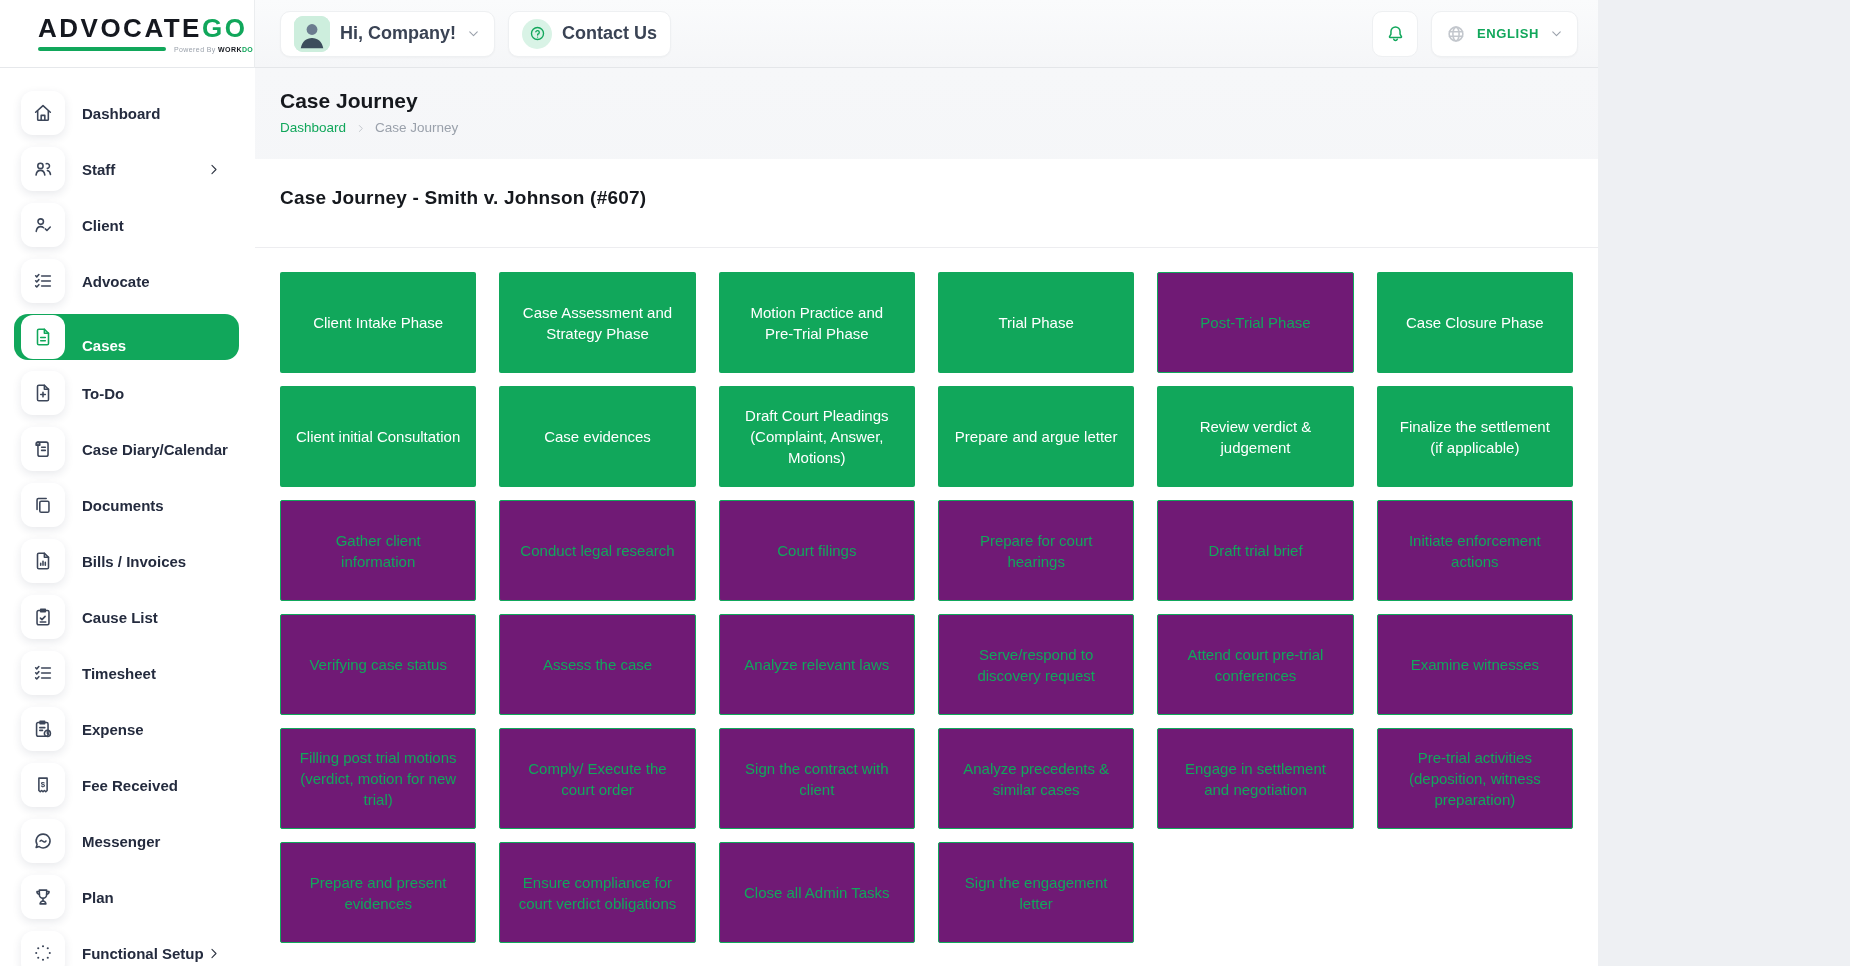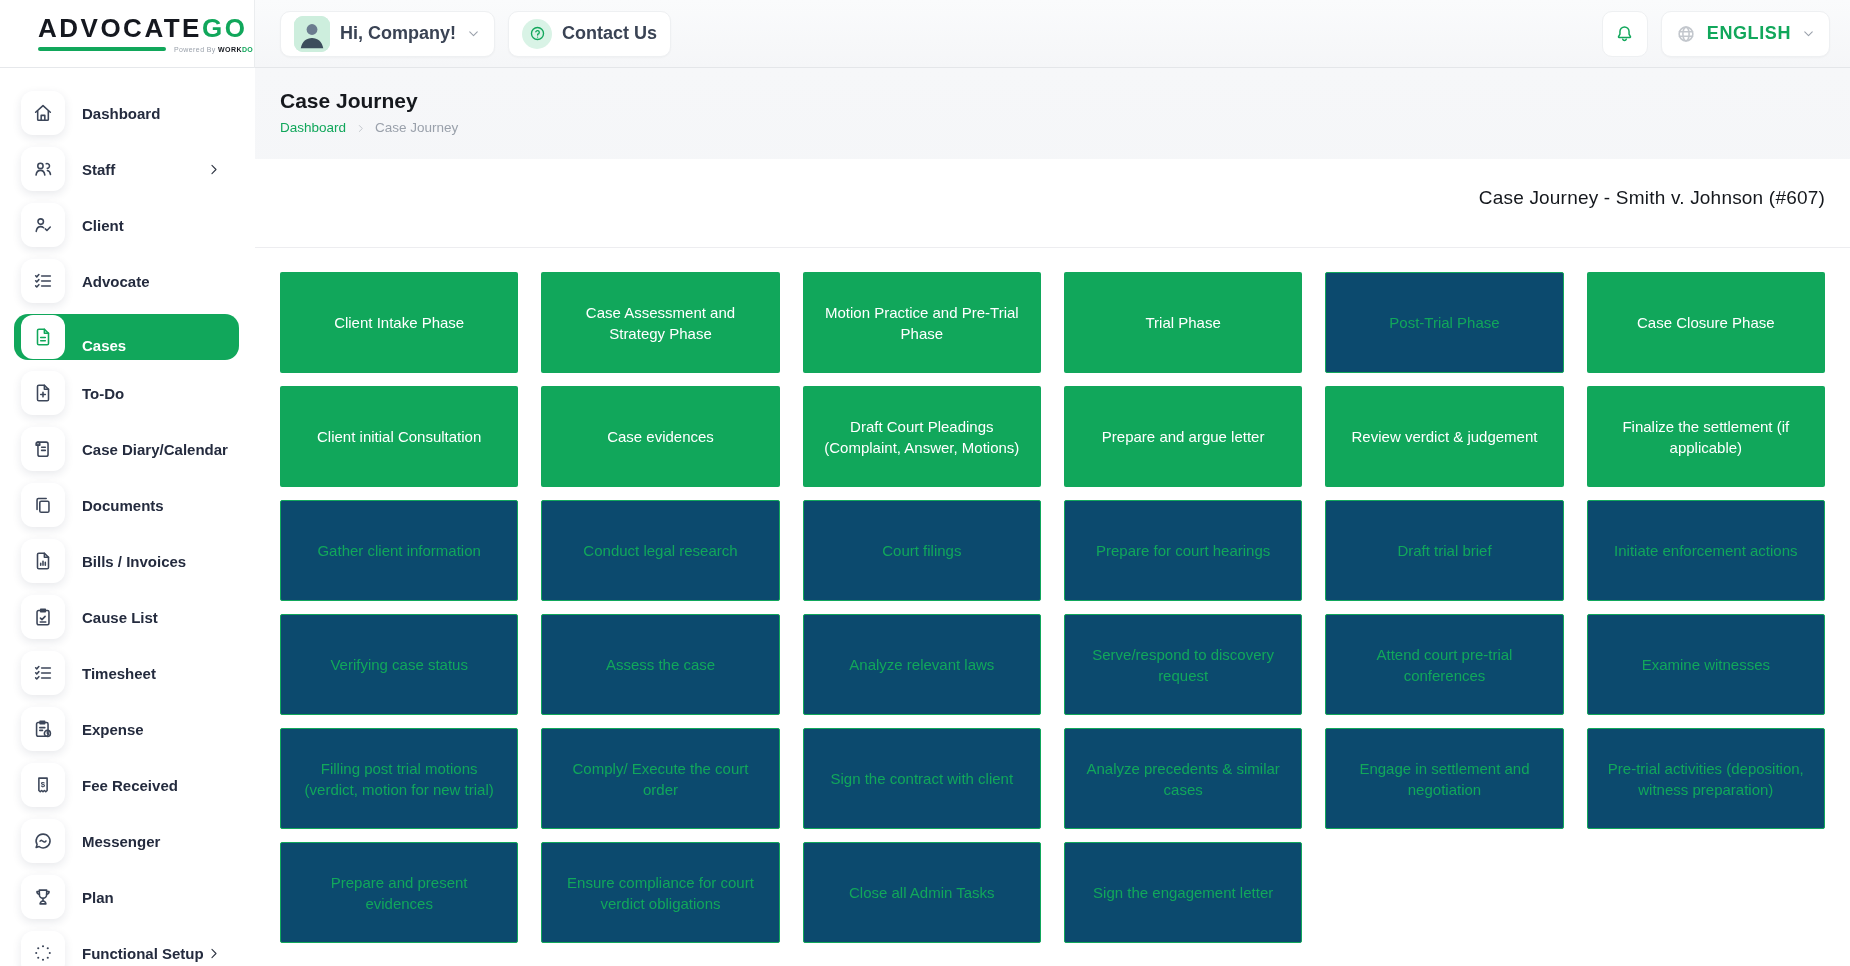--- a/index.html
+++ b/index.html
@@ -1,21 +1,21 @@
 <!DOCTYPE html>
 <html style="--green: #11A75B;"><head>
 <meta charset="utf-8">
 <style>
   * { box-sizing: border-box; margin: 0; padding: 0; }
   html,body { width:1850px; height:966px; overflow:hidden; }
   body {
     font-family:"Liberation Sans","DejaVu Sans",sans-serif;
     background:#eef0f3; color:#20273A;
   }
-  .app { display:grid; grid-template-columns:255px 1fr; grid-template-rows:68px 898px; width:1850px; height:966px; }
+  .app { display:grid; grid-template-columns:255px 1fr; grid-template-rows:68px 898px; width:1598px; height:966px; }
 
   
   .logo-cell { background:#fff; border-right:1px solid #ebedef; border-bottom:1px solid #e6e8eb; display:flex; align-items:center; padding-left:38px; }
   .logo { cursor:pointer; }
   .logo-word { font-size:26px; font-weight:800; letter-spacing:2.5px; color:#15181f; line-height:1; }
   .logo-word .accent { color:var(--green); }
   .logo-underrow { display:flex; align-items:center; margin-top:5px; }
   .logo-bar { height:4px; width:128px; background:var(--green); border-radius:2px; }
   .powered { font-size:7px; color:#9aa1ab; margin-left:8px; letter-spacing:.4px; }
   .powered b { color:#15181f; } .powered .accent { color:var(--green); font-weight:bold; }
@@ -24,21 +24,21 @@
   .header { background:linear-gradient(#fafbfc,#f5f6f8); border-bottom:1px solid #e4e6e9; display:flex; align-items:center; padding:0 20px 0 25px; gap:13px; }
   .chip { background:#fff; border:1px solid #eef0f2; border-radius:10px; height:46px; display:flex; align-items:center; gap:10px; padding:0 13px; cursor:pointer; box-shadow:0 1px 2px rgba(16,24,40,.03); }
   .chip-label { font-size:18px; font-weight:600; color:#3a4354; }
   .avatar { width:36px; height:36px; border-radius:9px; background:#cdeedd; overflow:hidden; flex:0 0 auto; }
   .avatar svg { width:100%; height:100%; }
   .q-badge { width:30px; height:30px; border-radius:50%; background:#d9f3e6; display:flex; align-items:center; justify-content:center; color:var(--green); }
   .q-badge svg { width:19px; height:19px; }
   .spacer { flex:1; }
   .icon-btn { width:46px; height:46px; border-radius:10px; background:#fff; border:1px solid #eef0f2; display:flex; align-items:center; justify-content:center; color:var(--green); cursor:pointer; }
   .icon-btn svg { width:21px; height:21px; }
-  .lang-label { font-size:18px; font-weight:700; letter-spacing:.6px; color:var(--green); }
+  .lang-label { font-size:13px; font-weight:700; letter-spacing:.6px; color:var(--green); }
   .chev { width:15px; height:15px; color:#9aa1ab; }
   .chev svg, .globe svg { width:100%; height:100%; }
   .globe { width:22px; height:22px; color:#c3c7cd; }
 
   
   .sidebar { background:#fff; padding:22px 0 0 14px; overflow:hidden; }
   .side-item { display:flex; align-items:center; height:46px; margin-bottom:10px; margin-right:16px; border-radius:14px; cursor:pointer; padding-left:7px; }
   .icon-box { width:44px; height:44px; border-radius:12px; background:#fff; box-shadow:0 3px 10px rgba(25,39,70,.10); display:flex; align-items:center; justify-content:center; color:#3c4659; flex:0 0 auto; }
   .icon-box svg { width:22px; height:22px; }
   .side-label { font-size:15px; font-weight:600; color:#242b3e; margin-left:17px; white-space:nowrap; }
@@ -53,26 +53,26 @@
   .title-block { padding:21px 25px 24px; }
   .page-title { font-size:21px; font-weight:700; color:#15181d; }
   .breadcrumb { display:flex; align-items:center; gap:9px; margin-top:7px; font-size:13.5px; }
   .crumb-link { color:var(--green); cursor:pointer; }
   .crumb-sep { width:11px; height:11px; color:#b4b9c0; }
   .crumb-sep svg { width:100%; height:100%; }
   .crumb-current { color:#9aa1ab; }
 
   .panel { background:#fff; flex:1; overflow:hidden; }
   .panel-header { padding:28px 25px 38px; border-bottom:1px solid #ededf0; }
-  .panel-heading { font-size:19px; font-weight:400; color:#15181d; letter-spacing:.2px;text-align:right; }
+  .panel-heading { font-size:19px; font-weight:700; color:#15181d; letter-spacing:.2px; }
   .panel-body { padding:24px 25px; }
   .grid { display:grid; grid-template-columns:repeat(6,1fr); column-gap:23px; row-gap:13px; align-items:start; }
   .card { min-height:101px; display:flex; align-items:center; justify-content:center; text-align:center; padding:12px 16px; font-size:15px; line-height:1.4; font-weight:500; border-radius:2px; cursor:pointer; }
   .card.filled { background:var(--green); color:#fff; }
-  .card.outline { background:#0c4a6e; border:1px solid var(--green); color:var(--green); }
+  .card.outline { background:#701a75; border:1px solid var(--green); color:var(--green); }
 </style>
 </head>
 <body>
 
 <div class="app">
 
   <div class="logo-cell">
     <div class="logo">
       <div class="logo-word"><span>ADVOCATE</span><span class="accent">GO</span></div>
       <div class="logo-underrow">

